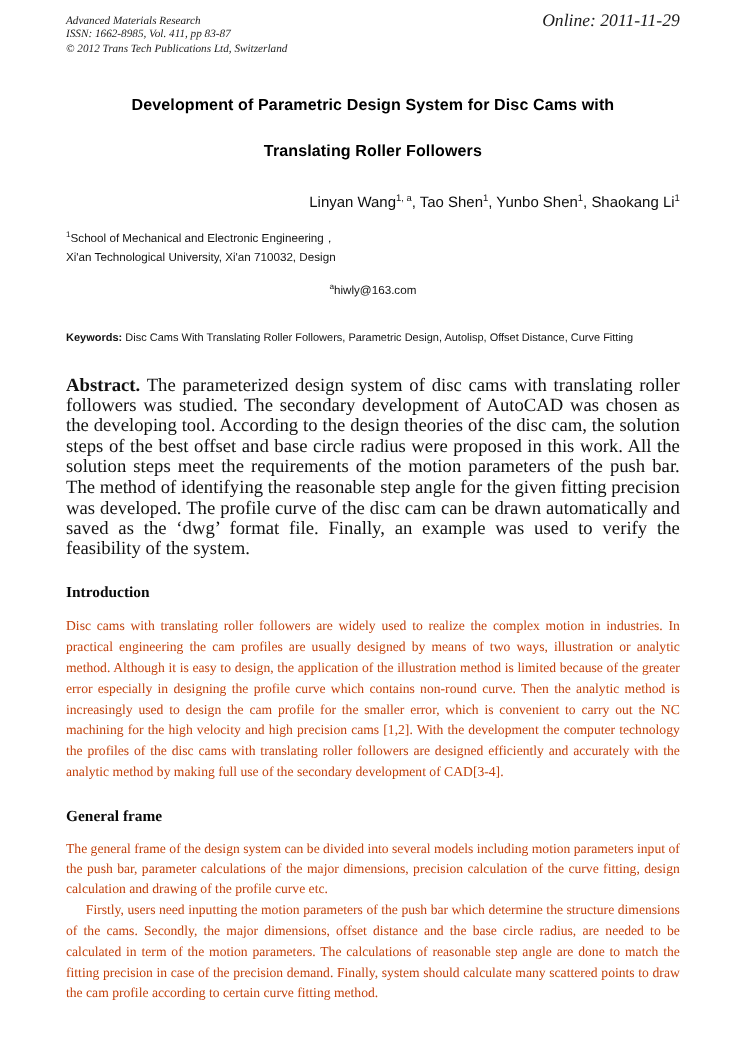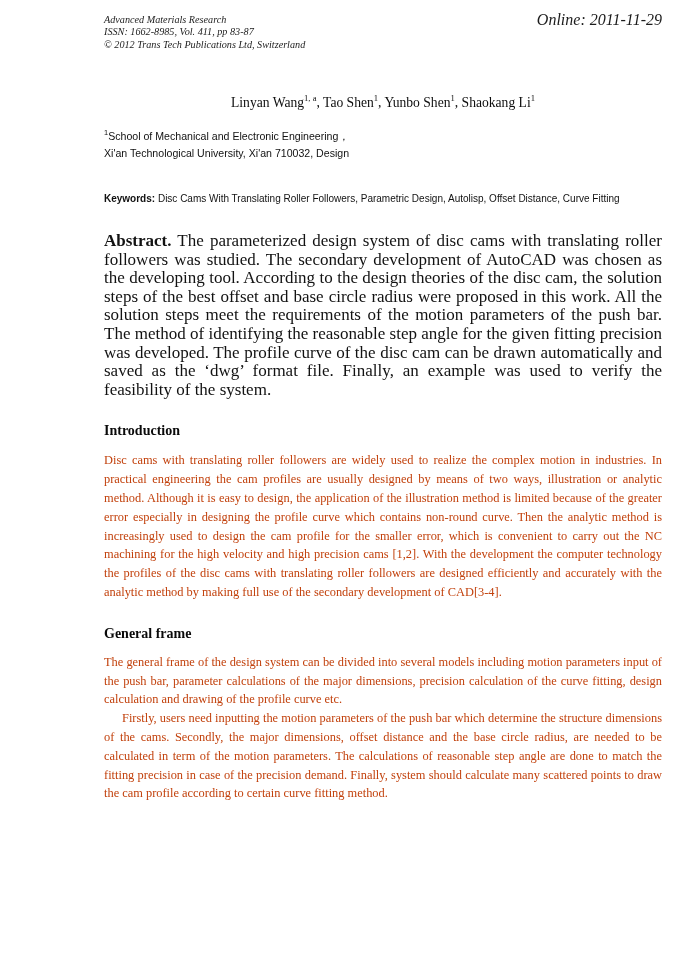--- a/index.html
+++ b/index.html
@@ -24,21 +24,20 @@
     background: #fff;
     padding: 0;
     box-sizing: border-box;
   }
 
   .content {
     position: absolute;
     left: 60px;
     top: 14px;
     width: 558px;
-    margin-left: 44px;
   }
 
   
   .journal-header {
     position: relative;
     font-family: "Liberation Serif", serif;
     font-style: italic;
     font-size: 10.2px;
     line-height: 12.4px;
     color: #1c1c1c;
@@ -68,22 +67,22 @@
     line-height: 17px;
     color: #000;
     letter-spacing: 0.1px;
   }
   .title-line-1 { margin: 0; }
   .title-line-2 { margin: 25px 0 0 0; }
 
   
   .authors {
     margin-top: 29px;
-    text-align: center;
-    font-family: Liberation Serif, serif;
+    text-align: right;
+    font-family: Liberation Sans, sans-serif;
     font-size: 13.6px;
     line-height: 16px;
     color: #0d0d0d;
   }
   .authors sup {
     font-size: 8.6px;
     vertical-align: super;
     line-height: 0;
   }
 
@@ -177,30 +176,35 @@
 
     <div class="journal-header">
       <div class="jh-left">
         <div class="jh-line">Advanced Materials Research</div>
         <div class="jh-line">ISSN: 1662-8985, Vol. 411, pp 83-87</div>
         <div class="jh-line">© 2012 Trans Tech Publications Ltd, Switzerland</div>
       </div>
       <div class="jh-right">Online: 2011-11-29</div>
     </div>
 
+    <div class="title-block">
+      <div class="title-line-1">Development of Parametric Design System for Disc Cams with</div>
+      <div class="title-line-2">Translating Roller Followers</div>
+    </div>
 
     <div class="authors">
       <span>Linyan Wang</span><sup>1, a</sup><span>, </span><span>Tao Shen</span><sup>1</sup><span>, </span><span>Yunbo Shen</span><sup>1</sup><span>, </span><span>Shaokang Li</span><sup>1</sup>
     </div>
 
     <div class="affiliation">
       <div><sup>1</sup><span>School of Mechanical and Electronic Engineering，</span></div>
       <div>Xi'an Technological University, Xi'an 710032, Design</div>
     </div>
 
+    <div class="email"><sup>a</sup><span>hiwly@163.com</span></div>
 
     <div class="keywords">
       <span class="kw-label">Keywords:</span><span> Disc Cams With Translating Roller Followers, Parametric Design, Autolisp, Offset Distance, Curve Fitting</span>
     </div>
 
     <div class="abstract">
       <span class="ab-label">Abstract.</span><span> The parameterized design system of disc cams with translating roller followers was studied. The secondary development of AutoCAD was chosen as the developing tool. According to the design theories of the disc cam, the solution steps of the best offset and base circle radius were proposed in this work. All the solution steps meet the requirements of the motion parameters of the push bar. The method of identifying the reasonable step angle for the given fitting precision was developed. The profile curve of the disc cam can be drawn automatically and saved as the ‘dwg’ format file. Finally, an example was used to verify the feasibility of the system.</span>
     </div>
 
     <div class="section-heading">Introduction</div>

